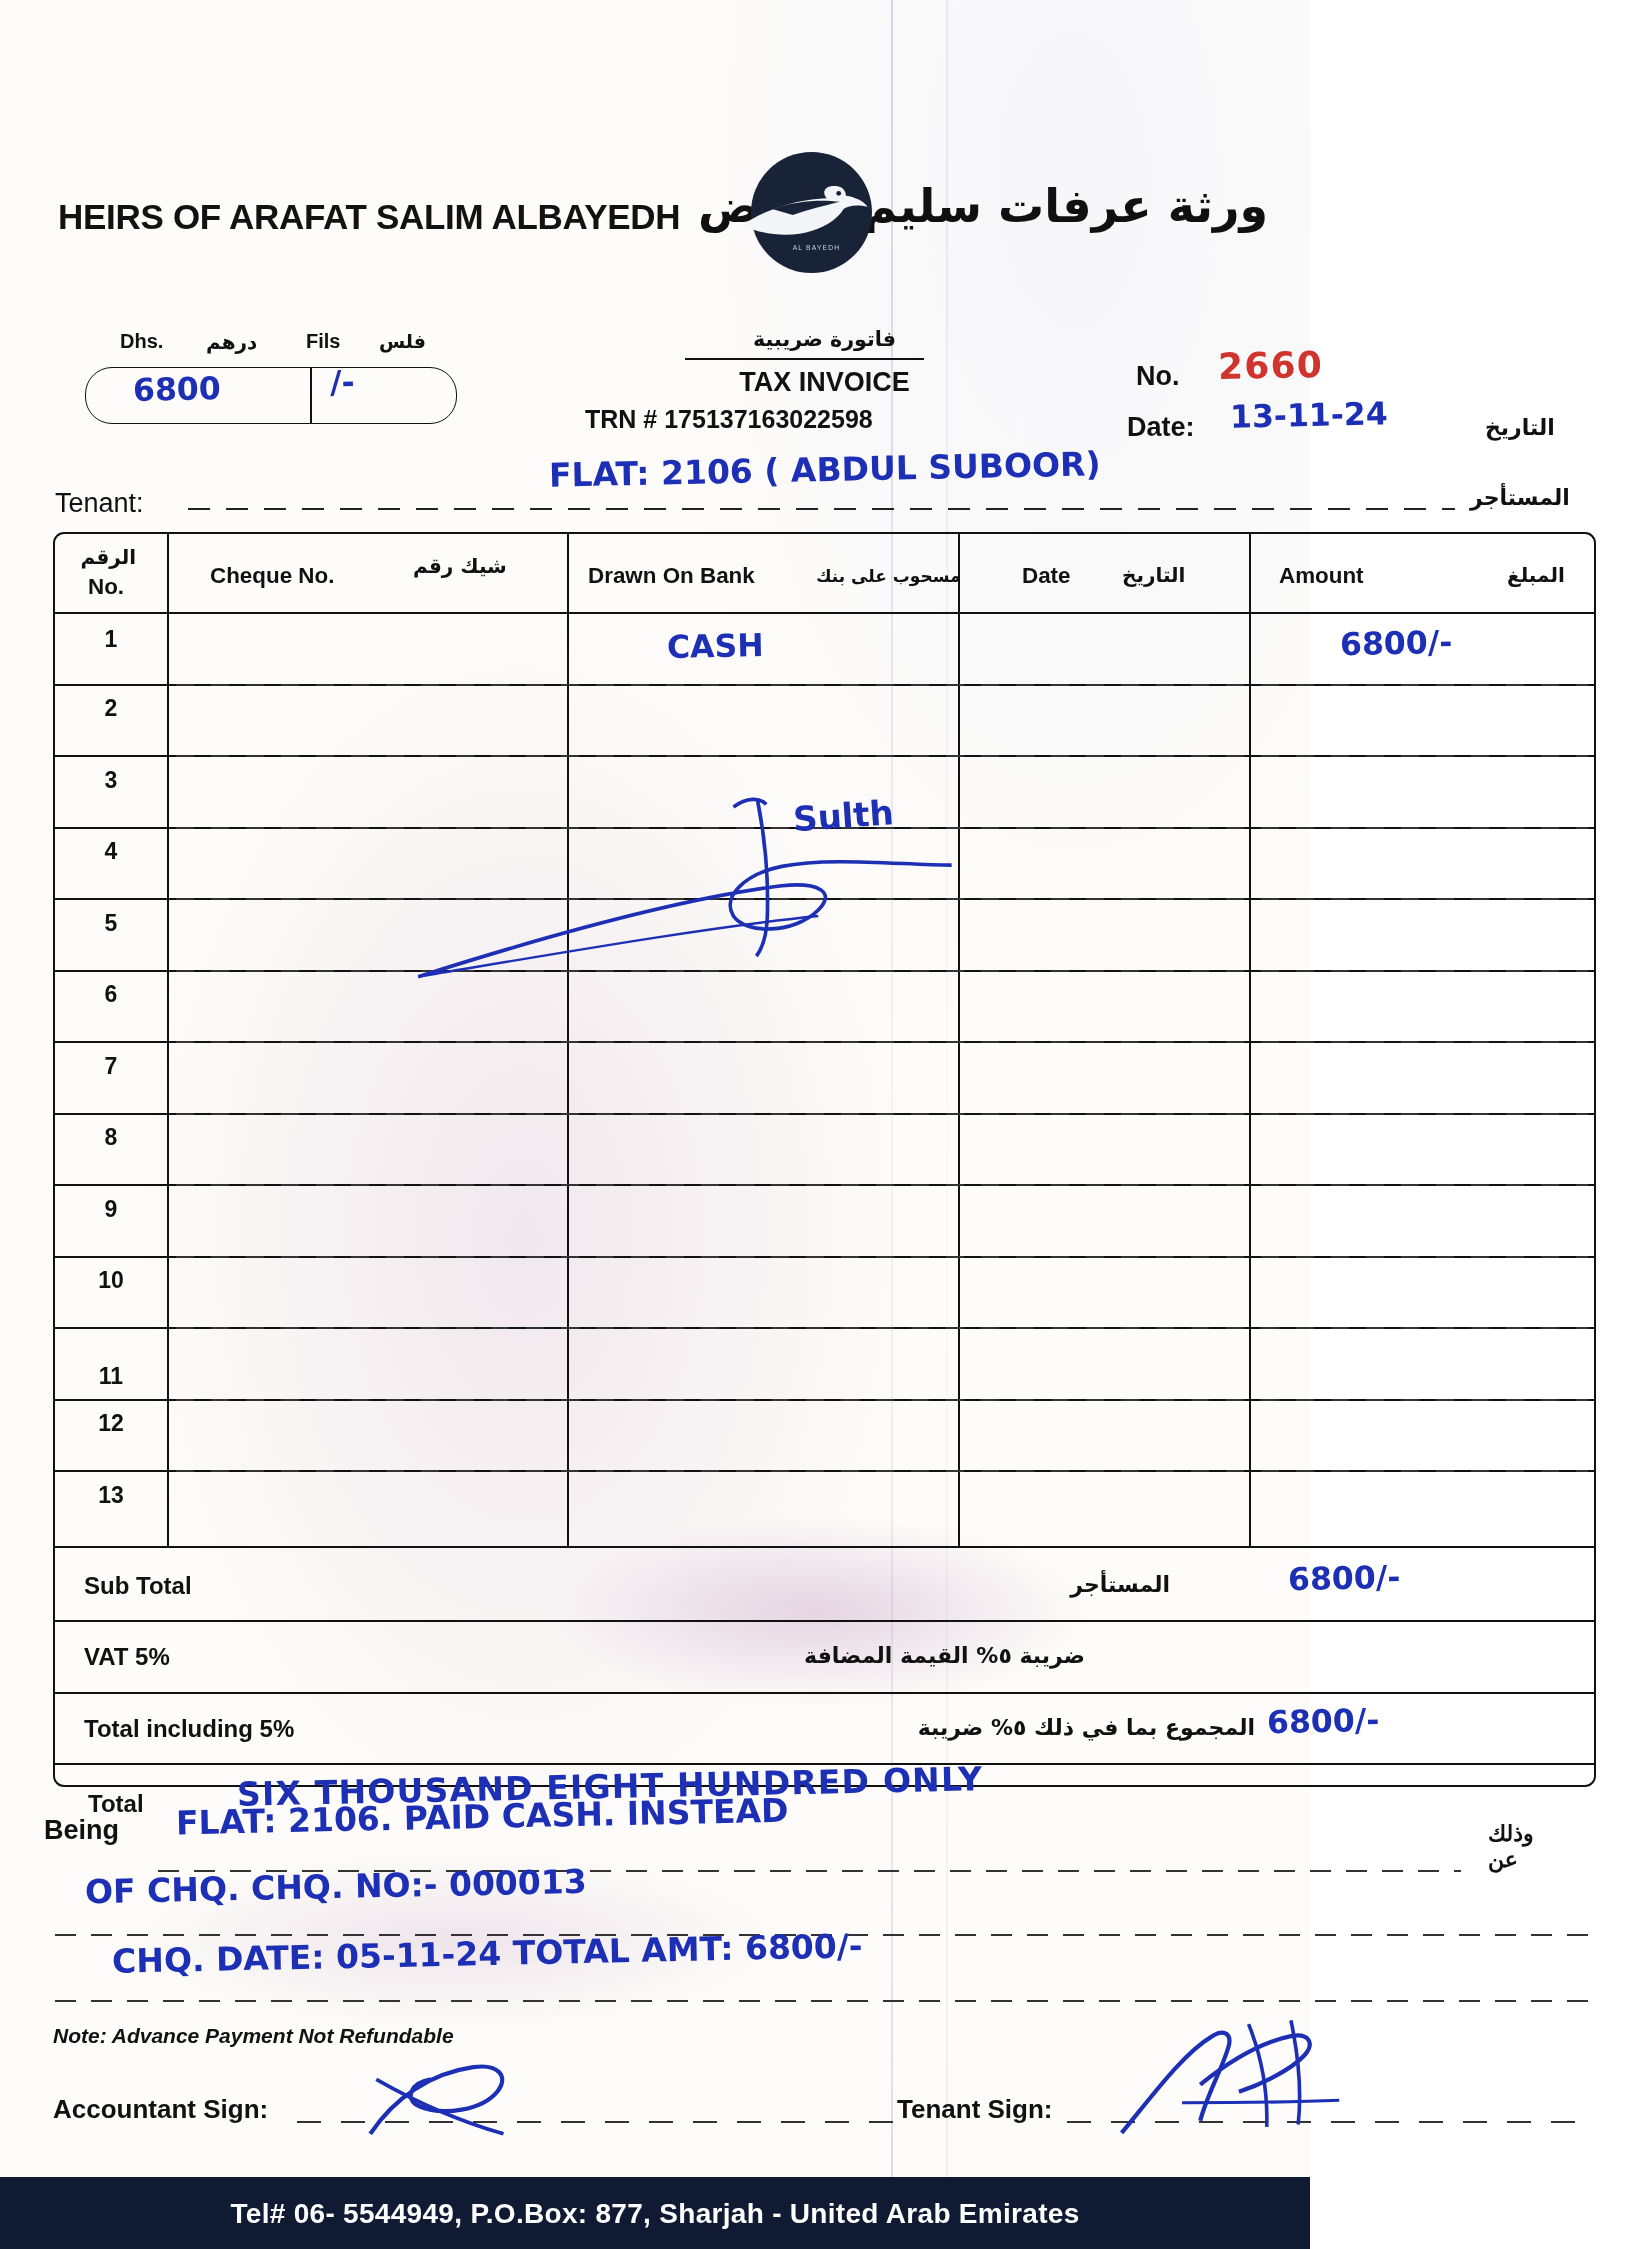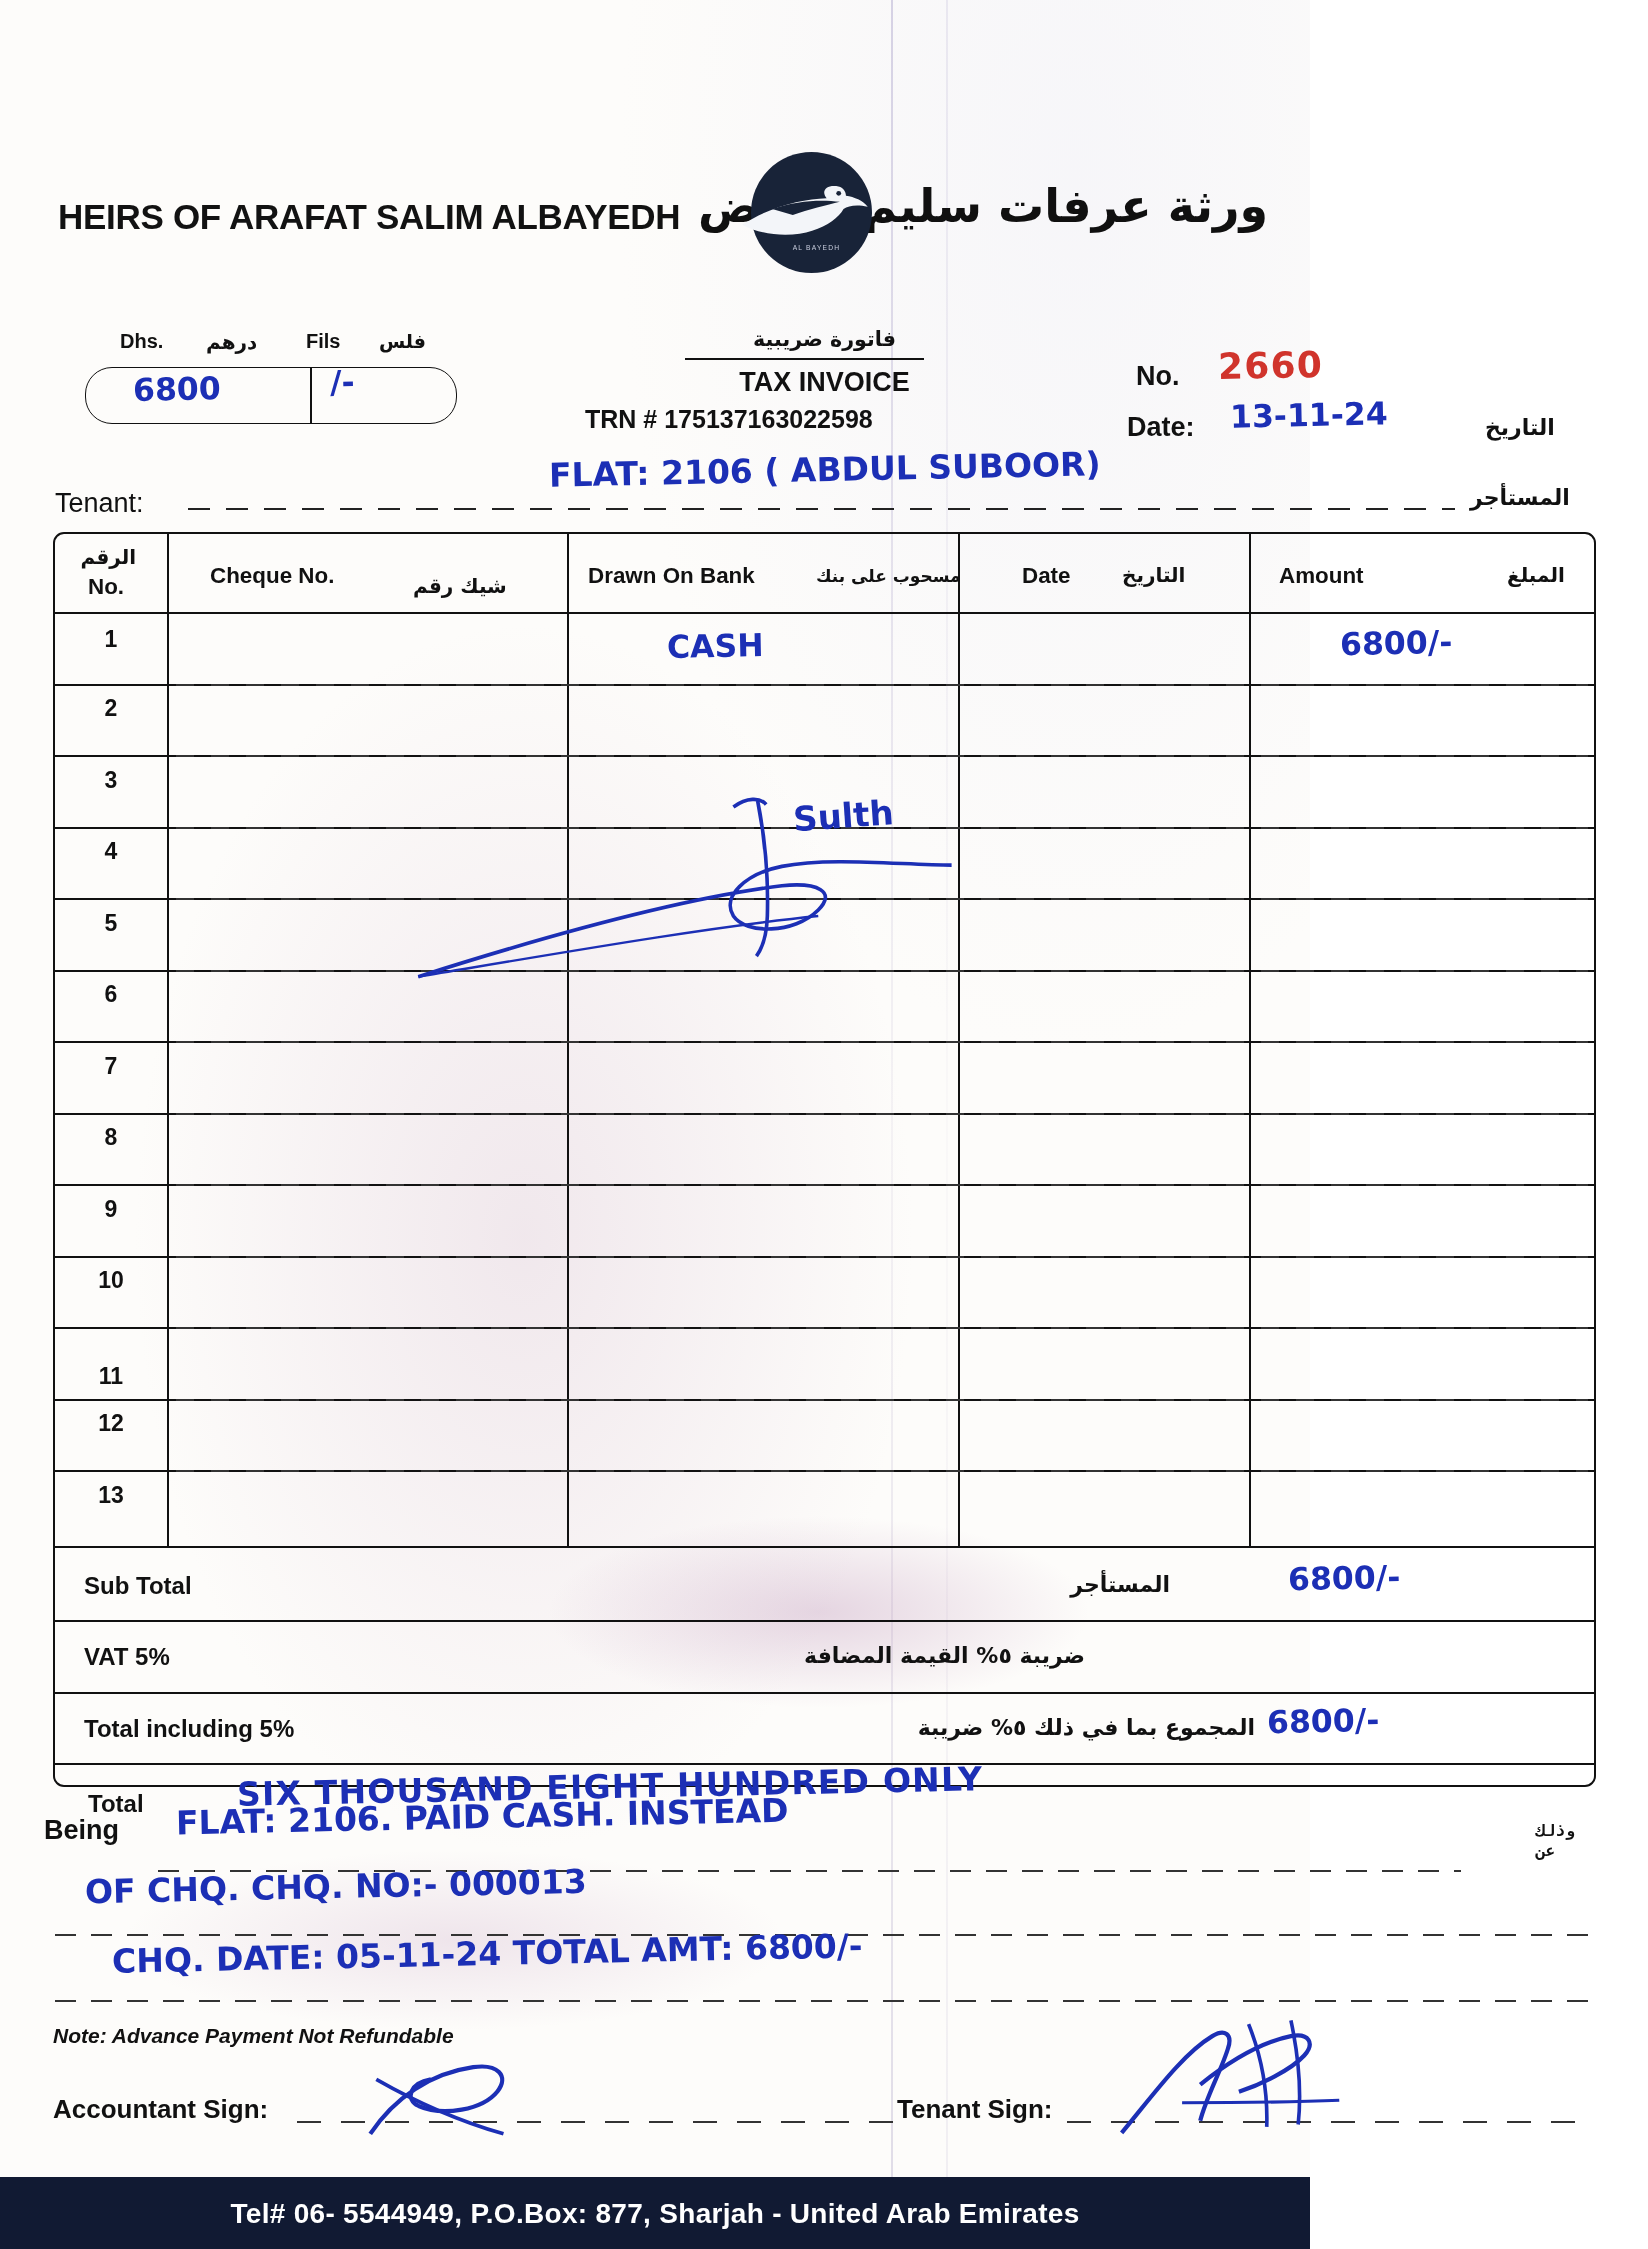--- a/index.html
+++ b/index.html
@@ -121,21 +121,21 @@
     background-image:linear-gradient(to right,#333 0 18px, transparent 18px 35px);
     background-size:35px 2.4px;
   }
 
   
   .tot-label{position:absolute;font-size:24px;font-weight:700;}
   .tot-ar{position:absolute;font-size:22px;font-weight:700;font-family:"DejaVu Sans",sans-serif;text-align:right;}
 
   
   .being-label{position:absolute;left:44px;top:1815px;font-size:27px;font-weight:700;}
-  .being-ar{position:absolute;left:1536px;top:1821px;font-size:16px;font-weight:700;font-family:Liberation Mono, monospace;}
+  .being-ar{position:absolute;left:1488px;top:1821px;font-size:22px;font-weight:700;font-family:Liberation Sans, sans-serif;}
   .being-dots{
     position:absolute;height:2.4px;
     background-image:linear-gradient(to right,#333 0 20.6px, transparent 20.6px 36px);
     background-size:36px 2.4px;
   }
   .note{position:absolute;left:53px;top:2024px;font-size:21px;font-style:italic;font-weight:700;}
   .acc-sign{position:absolute;left:53px;top:2094px;font-size:26px;font-weight:700;}
   .ten-sign{position:absolute;left:897px;top:2094px;font-size:26px;font-weight:700;}
   .sign-dots{
     position:absolute;height:2.4px;
@@ -213,21 +213,21 @@
     <div class="hline" style="top:78px;"></div>
 
     <div class="hline" style="top:1012px;"></div>
     <div class="hline" style="top:1086px;"></div>
     <div class="hline" style="top:1158px;"></div>
     <div class="hline" style="top:1229px;"></div>
 
     <div class="th th-ar" style="left:25.5px;top:11px;">الرقم</div>
     <div class="th" style="left:33px;top:40px;">No.</div>
     <div class="th" style="left:145px;top:29px;margin-left:10px;">Cheque No.</div>
-    <div class="th th-ar" style="left:358px;top:40px;">شيك رقم</div>
+    <div class="th th-ar" style="left:358px;top:20px;">شيك رقم</div>
     <div class="th" style="left:533px;top:29px;">Drawn On Bank</div>
     <div class="th th-ar" style="left:761px;top:31.5px;font-size:17px;">مسحوب على بنك</div>
     <div class="th" style="left:967px;top:29px;text-align:center;">Date</div>
     <div class="th th-ar" style="left:1067px;top:29px;">التاريخ</div>
     <div class="th" style="left:1224px;top:29px;">Amount</div>
     <div class="th th-ar" style="left:1452px;top:29px;">المبلغ</div>
 
     <div class="rownum" style="top:92px;">1</div>
     <div class="hline" style="top:150px;"></div>
     <div class="dashrow" style="left:121px;right:6px;top:150px;"></div>

